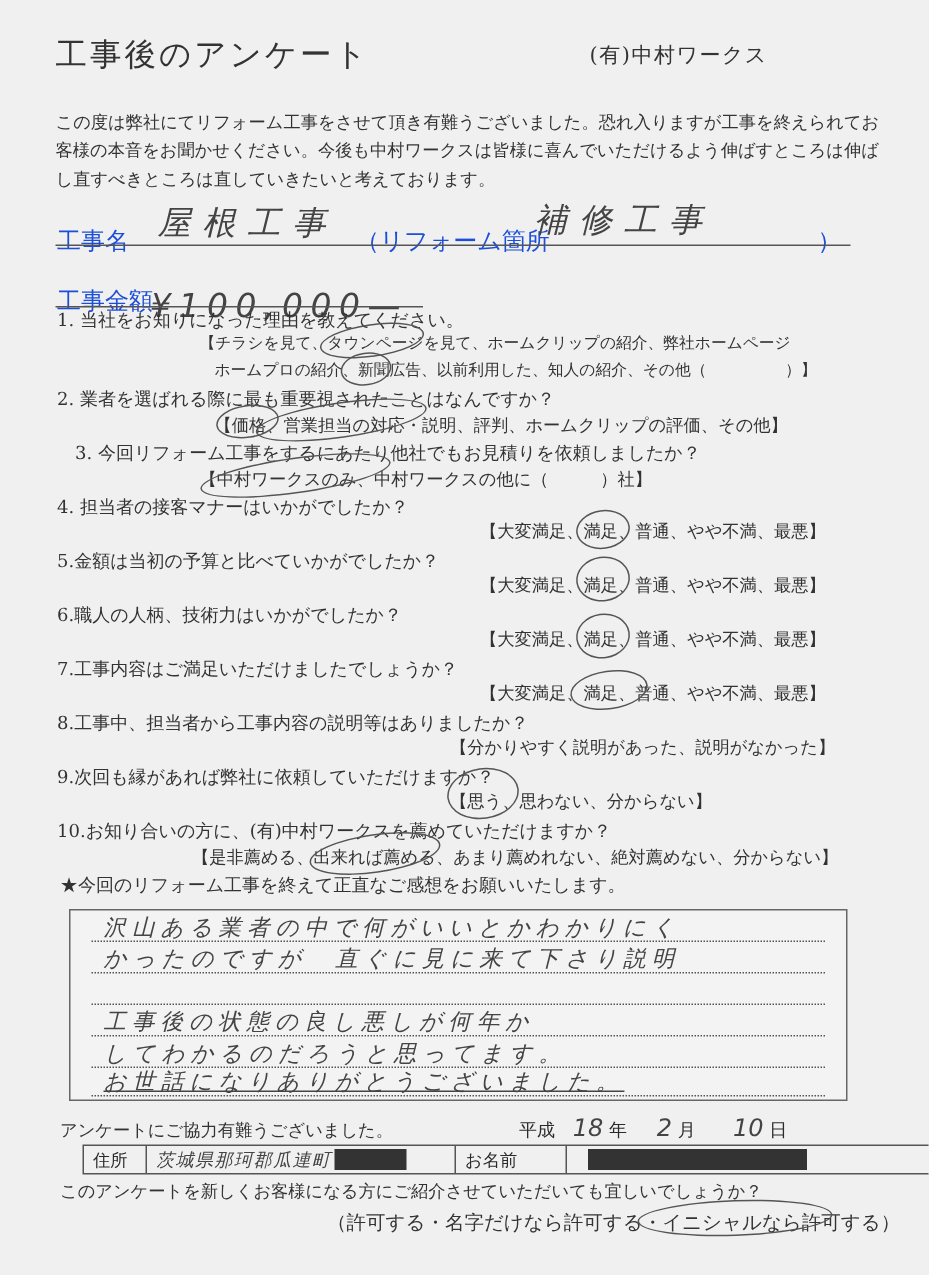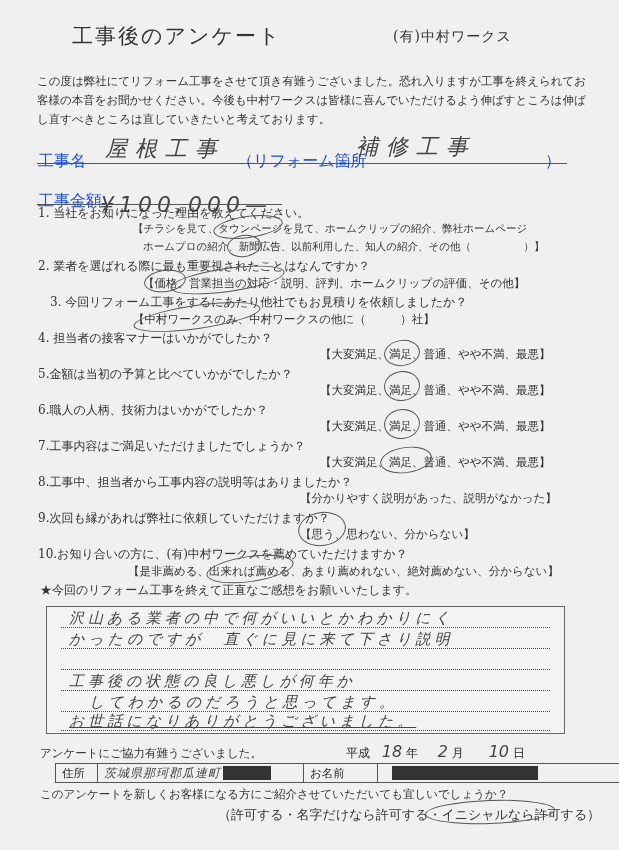--- a/index.html
+++ b/index.html
@@ -6,21 +6,21 @@
   html, body { width: 619px; height: 850px; overflow: hidden; }
   body {
     background: #efefef;
     font-family: "DejaVu Serif", "Liberation Serif", serif;
     color: #2a2a2a;
     position: relative;
   }
   .page { position: absolute; inset: 0; background: #f0f0f0; }
   .abs { position: absolute; white-space: nowrap; }
 
-  .title { left: 37px; top: 22px; font-size: 21px; letter-spacing: 2px; color: #333; margin-left: 35px; }
+  .title { left: 37px; top: 22px; font-size: 21px; letter-spacing: 2px; color: #333; }
   .company { left: 393px; top: 28px; font-size: 14px; color: #333; letter-spacing: 1px; }
 
   .intro { left: 37px; top: 72px; font-size: 11.5px; line-height: 19px; color: #333; white-space: normal; width: 560px; }
 
   .field-label { font-size: 16px; color: #1d4ed8; font-family: Liberation Mono, monospace; }
   .underline { border-bottom: 1.5px solid #555; height: 1px; position: absolute; }
 
   .hand {
     font-family: "DejaVu Sans", "Liberation Sans", sans-serif;
     color: #444;
@@ -158,21 +158,21 @@
     <div class="dot-line" style="top:20px;"></div>
     <div class="dot-line" style="top:41px;"></div>
     <div class="dot-line" style="top:62px;"></div>
     <div class="dot-line" style="top:83px;"></div>
     <div class="dot-line" style="top:104px;"></div>
     <div class="dot-line" style="top:123px;"></div>
 
     <div class="comment-line hand" style="top:2px;">沢山ある業者の中で何がいいとかわかりにく</div>
     <div class="comment-line hand" style="top:23px;">かったのですが　直ぐに見に来て下さり説明</div>
     <div class="comment-line hand" style="top:65px;">工事後の状態の良し悪しが何年か</div>
-    <div class="comment-line hand" style="top:86px;margin-left:20px;">してわかるのだろうと思ってます。</div>
+    <div class="comment-line hand" style="top:86px;">してわかるのだろうと思ってます。</div>
     <div class="comment-line hand" style="top:105px;text-decoration:underline;">お世話になりありがとうございました。</div>
   </div>
 
   <div class="abs q" style="left:40px;top:746px;font-size:11.5px;">アンケートにご協力有難うございました。</div>
   <div class="abs" style="left:346px;top:742px;font-size:12px;">
     <span>平成</span>
     <span class="hand" style="font-size:16px;margin-left:8px;">18</span>
     <span>年</span>
     <span class="hand" style="font-size:16px;margin-left:16px;">2</span>
     <span>月</span>

